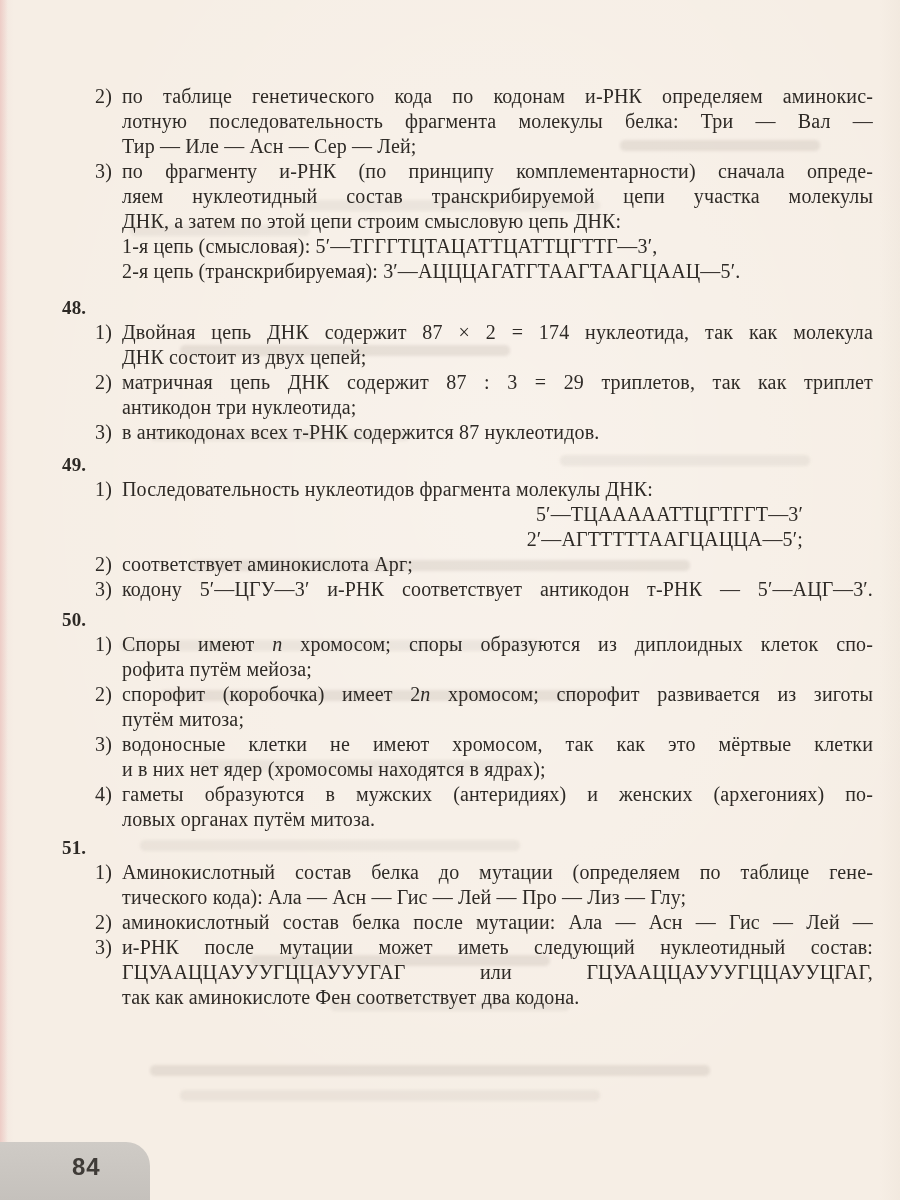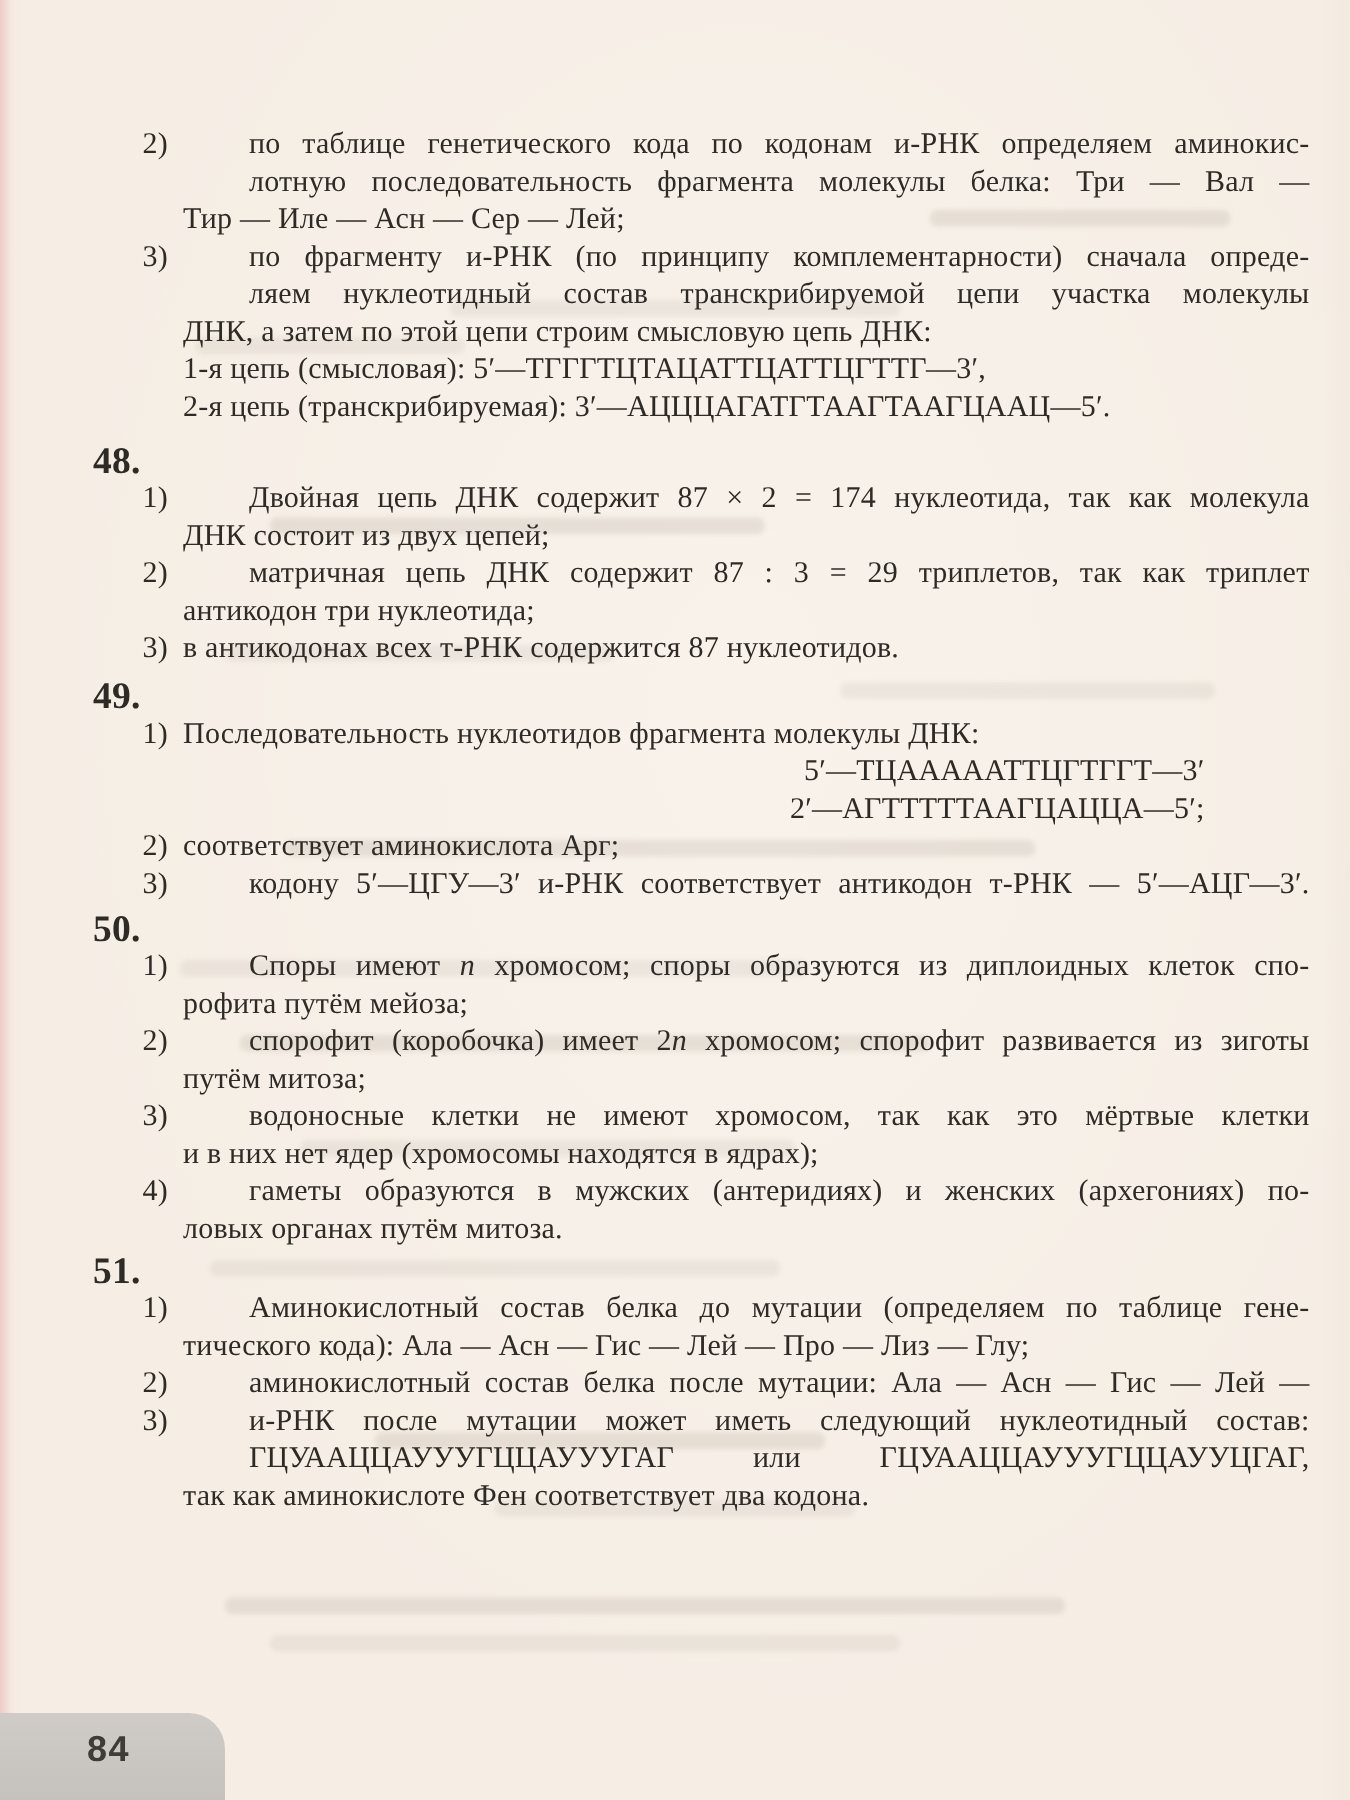--- a/index.html
+++ b/index.html
@@ -13,33 +13,33 @@
     background:#f6eee5;
     background-image:
       radial-gradient(ellipse at 55% 40%, rgba(255,255,255,0.25), rgba(0,0,0,0) 70%),
       linear-gradient(90deg, #f3e6df 0px, #f6eee5 14px, #f6eee5 880px, #f2e9df 900px);
     color:#2e2a26;
     font-size:20px;line-height:25px;letter-spacing:0.15px;
   }
   .edge-tint{position:absolute;left:0;top:0;width:8px;height:100%;
     background:linear-gradient(90deg, rgba(232,184,178,0.55), rgba(232,184,178,0));}
   .content{position:absolute;left:95px;top:84px;width:778px;}
-  .sec{font-weight:bold;font-size:25px;margin-left:-33px;}
+  .sec{font-weight:bold;font-size:19px;margin-left:-33px;}
   .mt1{margin-top:11px}.mt2{margin-top:7px}.mt3{margin-top:5px}.mt4{margin-top:3px}
   .item{position:relative;padding-left:27px;}
   .marker{position:absolute;left:0;top:0;}
   .ln{height:25px;white-space:nowrap;}
-  .j{white-space:normal;text-align:justify;text-align-last:justify;margin-left:44px;}
+  .j{white-space:normal;text-align:justify;text-align-last:justify;}
   .center{text-align:right;padding-right:70px;white-space:nowrap;}
   .it{font-style:italic;}
   
   .tab{position:absolute;left:0;bottom:0;width:150px;height:58px;
     background:linear-gradient(180deg,#cfcbc6,#c5c1bc);
     border-top-right-radius:24px;}
-  .tab .num{position:absolute;left:58px;top:12px;
+  .tab .num{position:absolute;left:72px;top:12px;
     font-family:"Liberation Sans", sans-serif;font-weight:bold;
     font-size:24px;color:#3f3b37;letter-spacing:1px;}
   
   .bl{position:absolute;height:11px;border-radius:5px;
     background:rgba(141,131,121,0.16);filter:blur(1.6px);}
   .bl2{background:rgba(141,131,121,0.10);}
 </style>
 </head>
 <body>
 

